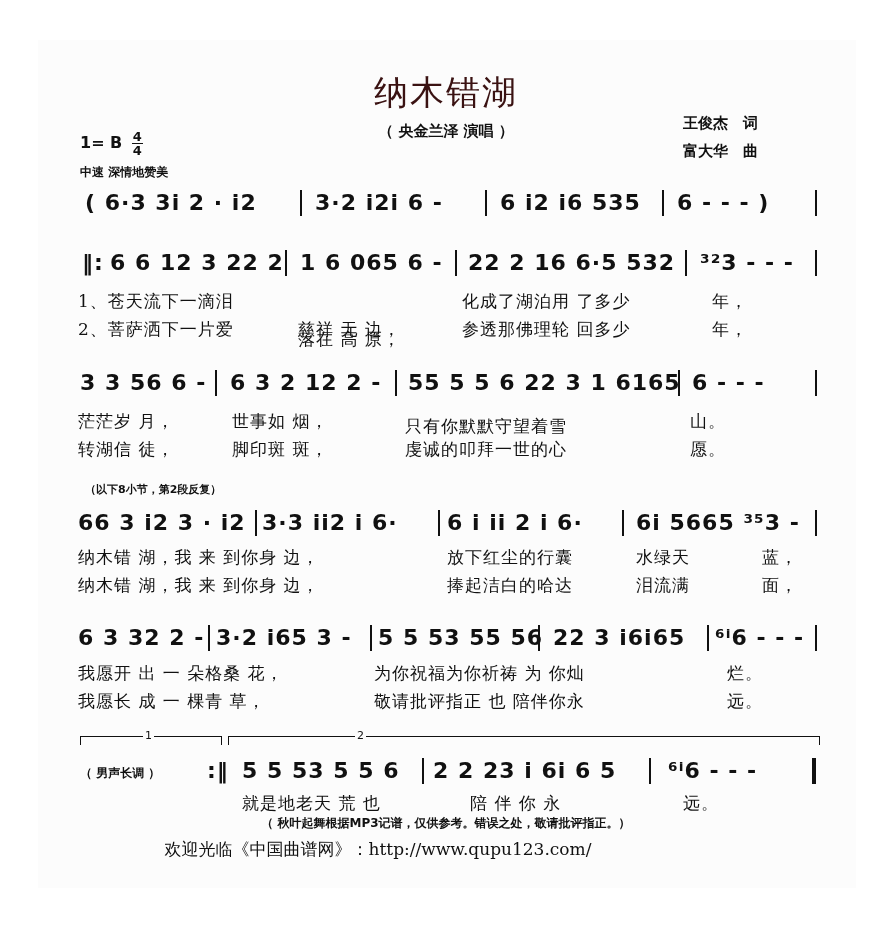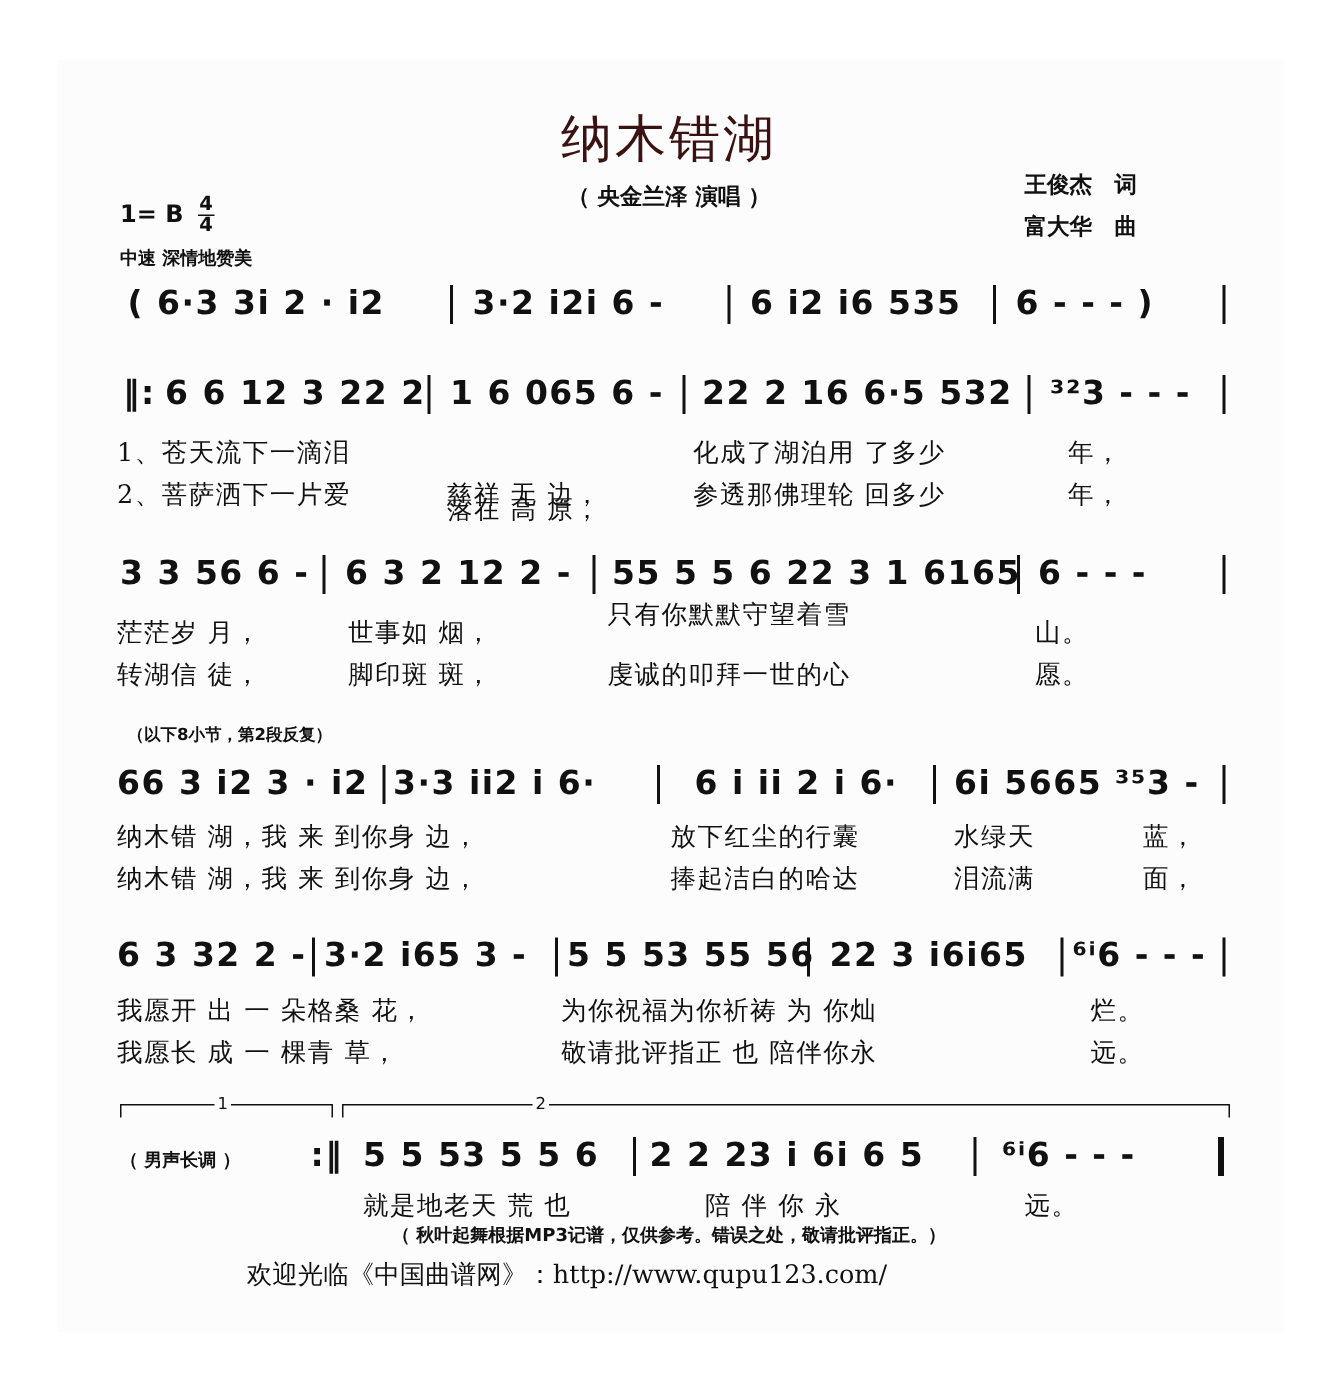--- a/index.html
+++ b/index.html
@@ -74,33 +74,33 @@
 <div class="abs notes" style="left:80px;top:370px;">3 3 56 6 -</div>
 <div class="barline" style="left:215px;top:370px;"></div>
 <div class="abs notes" style="left:230px;top:370px;">6 3 2 12 2 -</div>
 <div class="barline" style="left:395px;top:370px;"></div>
 <div class="abs notes" style="left:408px;top:370px;">55 5 5 6 22 3 1 6165</div>
 <div class="barline" style="left:678px;top:370px;"></div>
 <div class="abs notes" style="left:692px;top:370px;">6 - - -</div>
 <div class="barline" style="left:815px;top:370px;"></div>
 <div class="abs lyric" style="left:78px;top:410px;">茫茫岁  月，</div>
 <div class="abs lyric" style="left:232px;top:410px;">世事如    烟，</div>
-<div class="abs lyric" style="left:405px;top:398px;">只有你默默守望着雪</div>
+<div class="abs lyric" style="left:405px;top:415px;">只有你默默守望着雪</div>
 <div class="abs lyric" style="left:690px;top:410px;">山。</div>
 <div class="abs lyric" style="left:78px;top:438px;">转湖信  徒，</div>
 <div class="abs lyric" style="left:232px;top:438px;">脚印斑    斑，</div>
 <div class="abs lyric" style="left:405px;top:438px;">虔诚的叩拜一世的心</div>
 <div class="abs lyric" style="left:690px;top:438px;">愿。</div>
 
 <div class="abs small" style="left:85px;top:482px;">（以下8小节，第2段反复）</div>
 <div class="abs notes" style="left:78px;top:510px;">66 3 i2 3 · i2</div>
 <div class="barline" style="left:255px;top:510px;"></div>
 <div class="abs notes" style="left:262px;top:510px;">3·3 ii2 i 6·</div>
 <div class="barline" style="left:438px;top:510px;"></div>
-<div class="abs notes" style="left:447px;top:510px;margin-left:16px;">6 i ii 2 i 6·</div>
+<div class="abs notes" style="left:447px;top:510px;">6 i ii 2 i 6·</div>
 <div class="barline" style="left:622px;top:510px;"></div>
 <div class="abs notes" style="left:636px;top:510px;">6i 5665 ³⁵3 -</div>
 <div class="barline" style="left:815px;top:510px;"></div>
 <div class="abs lyric" style="left:78px;top:546px;">纳木错    湖，我  来  到你身 边，</div>
 <div class="abs lyric" style="left:447px;top:546px;">放下红尘的行囊</div>
 <div class="abs lyric" style="left:636px;top:546px;">水绿天</div>
 <div class="abs lyric" style="left:762px;top:546px;">蓝，</div>
 <div class="abs lyric" style="left:78px;top:574px;">纳木错    湖，我  来  到你身 边，</div>
 <div class="abs lyric" style="left:447px;top:574px;">捧起洁白的哈达</div>
 <div class="abs lyric" style="left:636px;top:574px;">泪流满</div>

